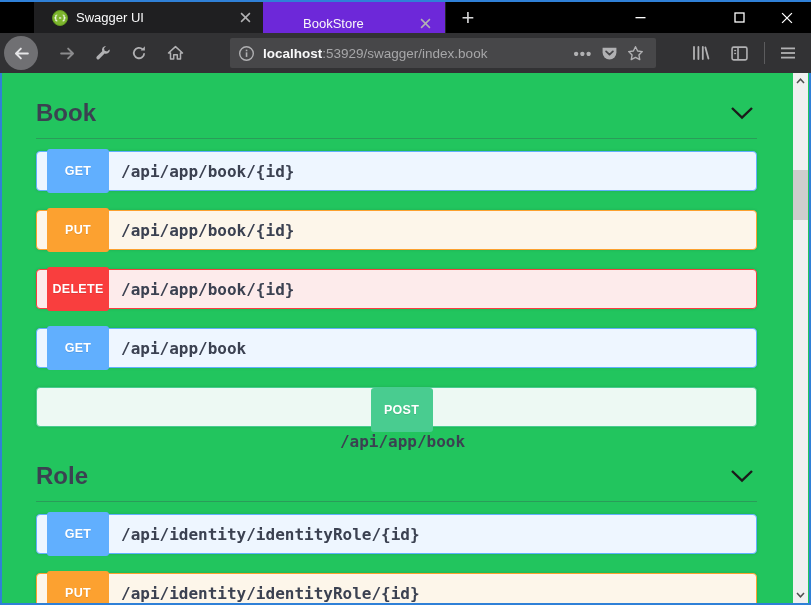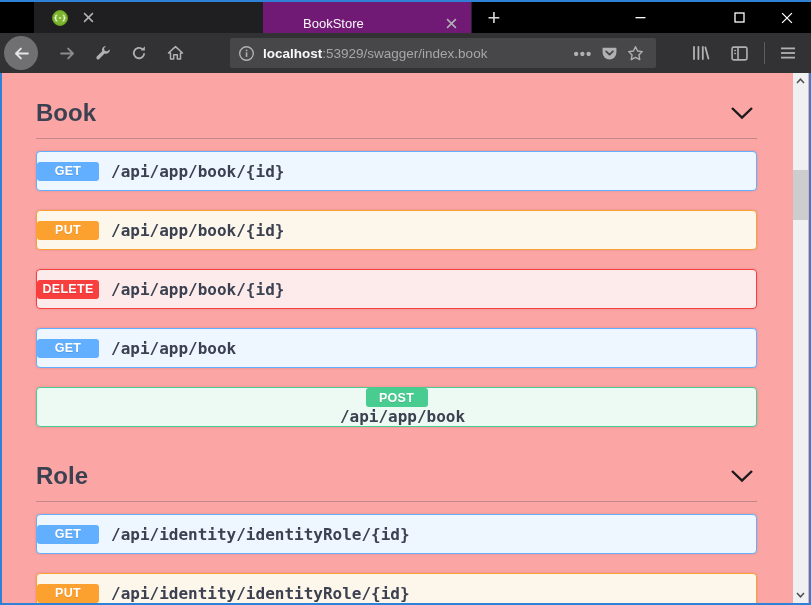--- a/index.html
+++ b/index.html
@@ -9,21 +9,21 @@
   .window { position:relative; width:811px; height:605px; background:#fff; }
 
   
   .top-accent { height:2px; background:#2f80d7; }
 
   
   .titlebar { position:relative; height:31px; background:#000; display:flex; align-items:stretch; }
   .drag-space { width:34px; }
   .tab { display:flex; align-items:center; font-size:13px; color:#f9f9fa; cursor:default; }
   .tab.active { width:229px; background:#1f1f21; padding:0 6px 0 18px; }
-  .tab.inactive { width:209px; background:#701a75; padding:12px 8px 0 40px; border-right:1px solid #242428; }
+  .tab.inactive { width:183px; background:#6d28d9; padding:12px 8px 0 40px; border-right:1px solid #242428; }
   .favicon { width:16px; height:16px; border-radius:50%; background:#7db52d; border:1.5px solid #629b20;
              color:#fff; font-family:"DejaVu Sans Mono", monospace; font-size:7px; font-weight:bold;
              display:flex; align-items:center; justify-content:center; margin-right:8px; flex:none; }
   .tab-title { flex:1; white-space:nowrap; overflow:hidden; }
   .tab-close { width:24px; height:24px; display:flex; align-items:center; justify-content:center; flex:none; }
   .newtab-btn { width:30px; display:flex; align-items:center; justify-content:center;
                 color:#d7d7d8; font-size:22px; font-weight:300; margin-left:7px; }
   .win-btn { position:absolute; top:0; width:46px; height:31px; display:flex; align-items:center; justify-content:center; }
   .win-btn.min { left:617px; } .win-btn.max { left:716px; } .win-btn.close { left:764px; }
 
@@ -36,32 +36,32 @@
             display:flex; align-items:center; padding:0 8px; }
   .url-text { flex:1; margin-left:8px; font-size:13.5px; color:#a7a7a9; white-space:nowrap; overflow:hidden; }
   .url-text .host { color:#f9f9fa; font-weight:bold; }
   .urlbar-action { width:26px; height:26px; display:flex; align-items:center; justify-content:center; flex:none; }
   .ellipsis-dots { color:#b1b1b3; font-size:15px; font-weight:bold; letter-spacing:1px; }
   .toolbar-right { margin-left:auto; display:flex; align-items:center; }
   .toolbar-right .nav-btn { margin-left:8px; }
   .v-sep { width:1px; height:22px; background:#5c5c5e; margin-left:10px; }
 
   
-  .content { position:relative; height:532px; background:#fca5a5;
+  .content { position:relative; height:532px; background:#22c55e;
              border-left:2px solid #2f80d7; border-right:2px solid #2f80d7; border-bottom:2px solid #2f80d7;
              overflow:hidden; }
   .sections { padding:0 52px 0 34px; }
   .section-header { display:flex; align-items:center; justify-content:space-between; padding-top:24px; cursor:pointer; }
   .api-section + .api-section .section-header { padding-top:14px;justify-content:space-between; }
   .section-title { font-size:24px; font-weight:bold; color:#3b4151; line-height:32px; }
   .section-chevron { margin-right:2px; display:flex; }
   .section-divider { border-bottom:1px solid rgba(59,65,81,.3); margin-top:9px; margin-bottom:12px; }
   .opblock { height:40px; border:1px solid; border-radius:4px; margin-bottom:19px;
              display:flex; align-items:center; box-shadow:0 0 3px rgba(0,0,0,.12); cursor:pointer; }
-  .opblock-badge { width:62px; height:19px; border-radius:3px; color:#fff;
+  .opblock-badge { width:62px; height:44px; margin-left:10px; border-radius:3px; color:#fff;
                    font-size:12.5px; font-weight:bold; letter-spacing:.3px; display:flex; align-items:center;
                    justify-content:center; text-shadow:0 1px 0 rgba(0,0,0,.1); flex:none; }
   .opblock-path { margin-left:12px; font-family:"DejaVu Sans Mono", monospace; font-size:16px;
                   font-weight:600; color:#3b4151; white-space:nowrap; }
 
   
   .scrollbar { position:absolute; top:0; right:1px; width:15px; height:100%; background:#f0f0f0; }
   .scroll-arrow { position:absolute; left:0; width:15px; height:16px; display:flex; align-items:center; justify-content:center; }
   .scroll-arrow.up { top:0; } .scroll-arrow.down { bottom:0; }
   .scroll-thumb { position:absolute; top:97px; left:0; width:15px; height:50px; background:#cdcdcd; }
@@ -70,20 +70,21 @@
 <body>
 
 <div class="window">
   <div class="top-accent"></div>
 
   <div class="titlebar">
     <div class="drag-space"></div>
 
     <div class="tab active">
       <span class="favicon">{-}</span>
+      <span class="tab-title">Swagger UI</span>
       <span class="tab-close">
         <svg width="11" height="11" viewBox="0 0 10 10">
             <path d="M1 1 L9 9 M9 1 L1 9" stroke="#b1b1b3" stroke-width="1.4" fill="none"></path>
           </svg>
       </span>
     </div>
 
     <div class="tab inactive">
       <span class="tab-title">BookStore</span>
       <span class="tab-close">

